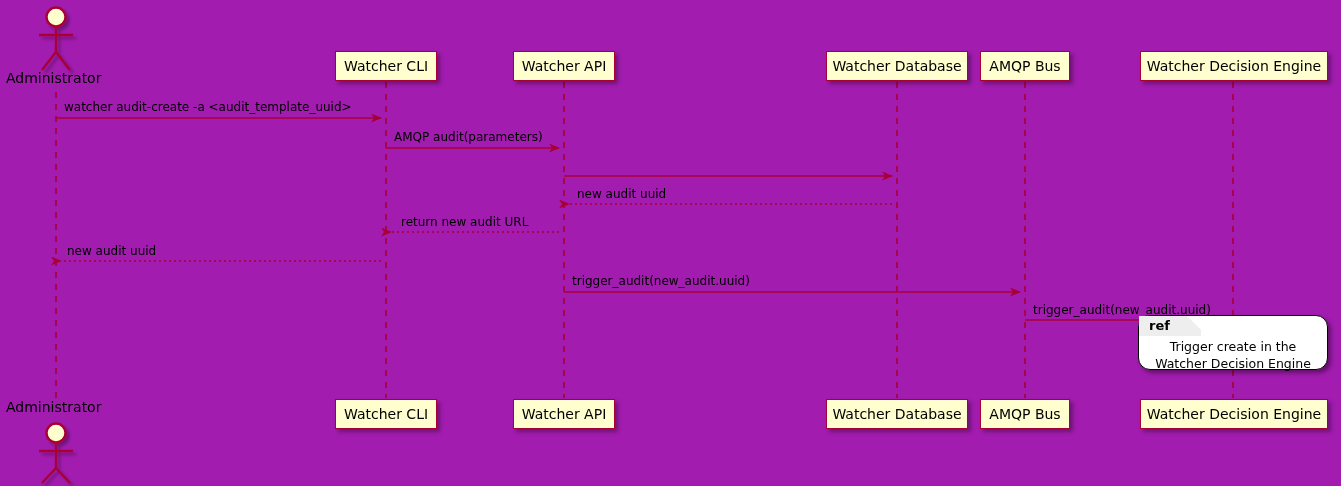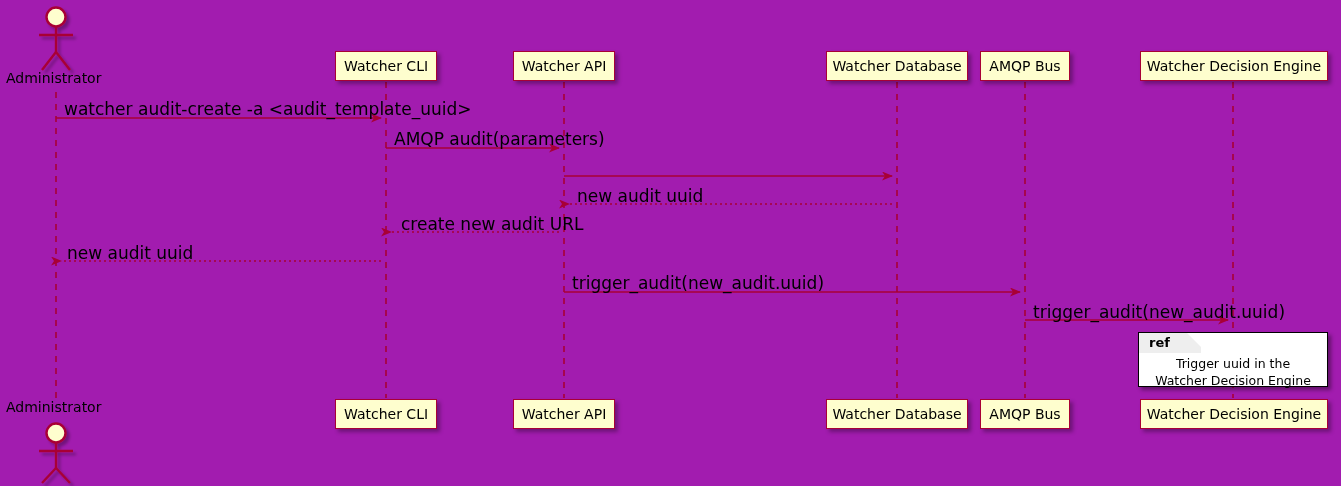--- a/index.html
+++ b/index.html
@@ -48,21 +48,21 @@
     position: absolute;
     font-size: 14px;
     color: #000000;
     white-space: nowrap;
     line-height: 1;
   }
 
   
   .msg-label {
     position: absolute;
-    font-size: 17px;
+    font-size: 12px;
     color: #000000;
     white-space: nowrap;
     line-height: 1;
   }
 
   
   .ref-box {
     position: absolute;
     box-sizing: border-box;
     background: #FFFFFF;
@@ -198,30 +198,30 @@
     <span>Watcher Decision Engine</span>
   </div>
 
   <div class="msg-label" style="left:64px; top:101px;">watcher audit-create -a &lt;audit_template_uuid&gt;</div>
 
   <div class="msg-label" style="left:394px; top:131px;">AMQP audit(parameters)</div>
 
 
   <div class="msg-label" style="left:577px; top:188px;">new audit uuid</div>
 
-  <div class="msg-label" style="left:401px; top:216px;">create new audit URL</div>
+  <div class="msg-label" style="left:401px; top:216px;">return new audit URL</div>
 
   <div class="msg-label" style="left:67px; top:245px;">new audit uuid</div>
 
   <div class="msg-label" style="left:572px; top:275px;">trigger_audit(new_audit.uuid)</div>
 
   <div class="msg-label" style="left:1033px; top:304px;">trigger_audit(new_audit.uuid)</div>
 
-  <div class="ref-box" style="left:1138px; top:332px; width:190px; height:55px;">
+  <div class="ref-box" style="left:1138px; top:315px; width:190px; height:55px;border-radius:12px;">
     <div class="ref-tab" style="clip-path: polygon(0 0, 48px 0, 62px 14px, 62px 20px, 0 20px);"></div>
     <div class="ref-tab-text">ref</div>
     <div class="ref-body">
-      <div>Trigger uuid in the</div>
+      <div>Trigger create in the</div>
       <div>Watcher Decision Engine</div>
     </div>
   </div>
 
 </div>
 
 </body></html>

